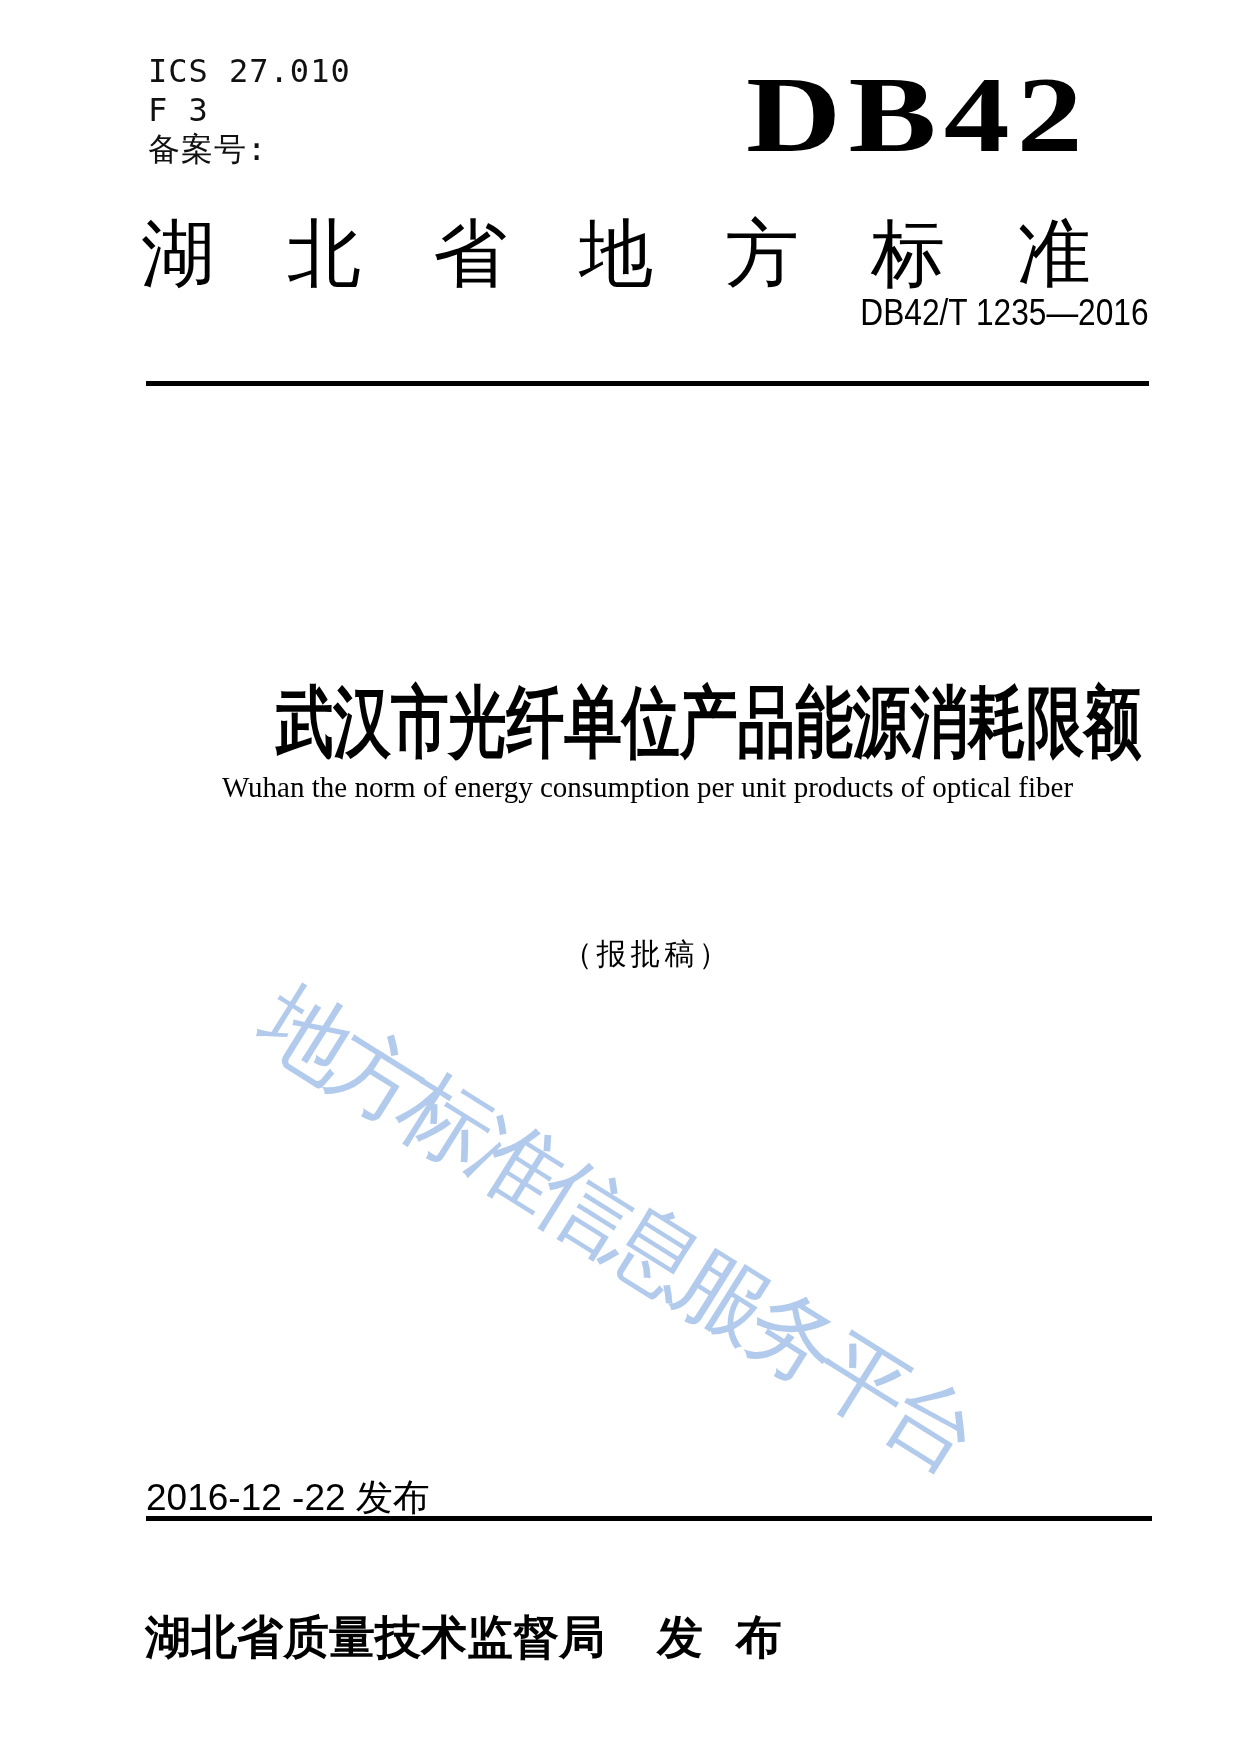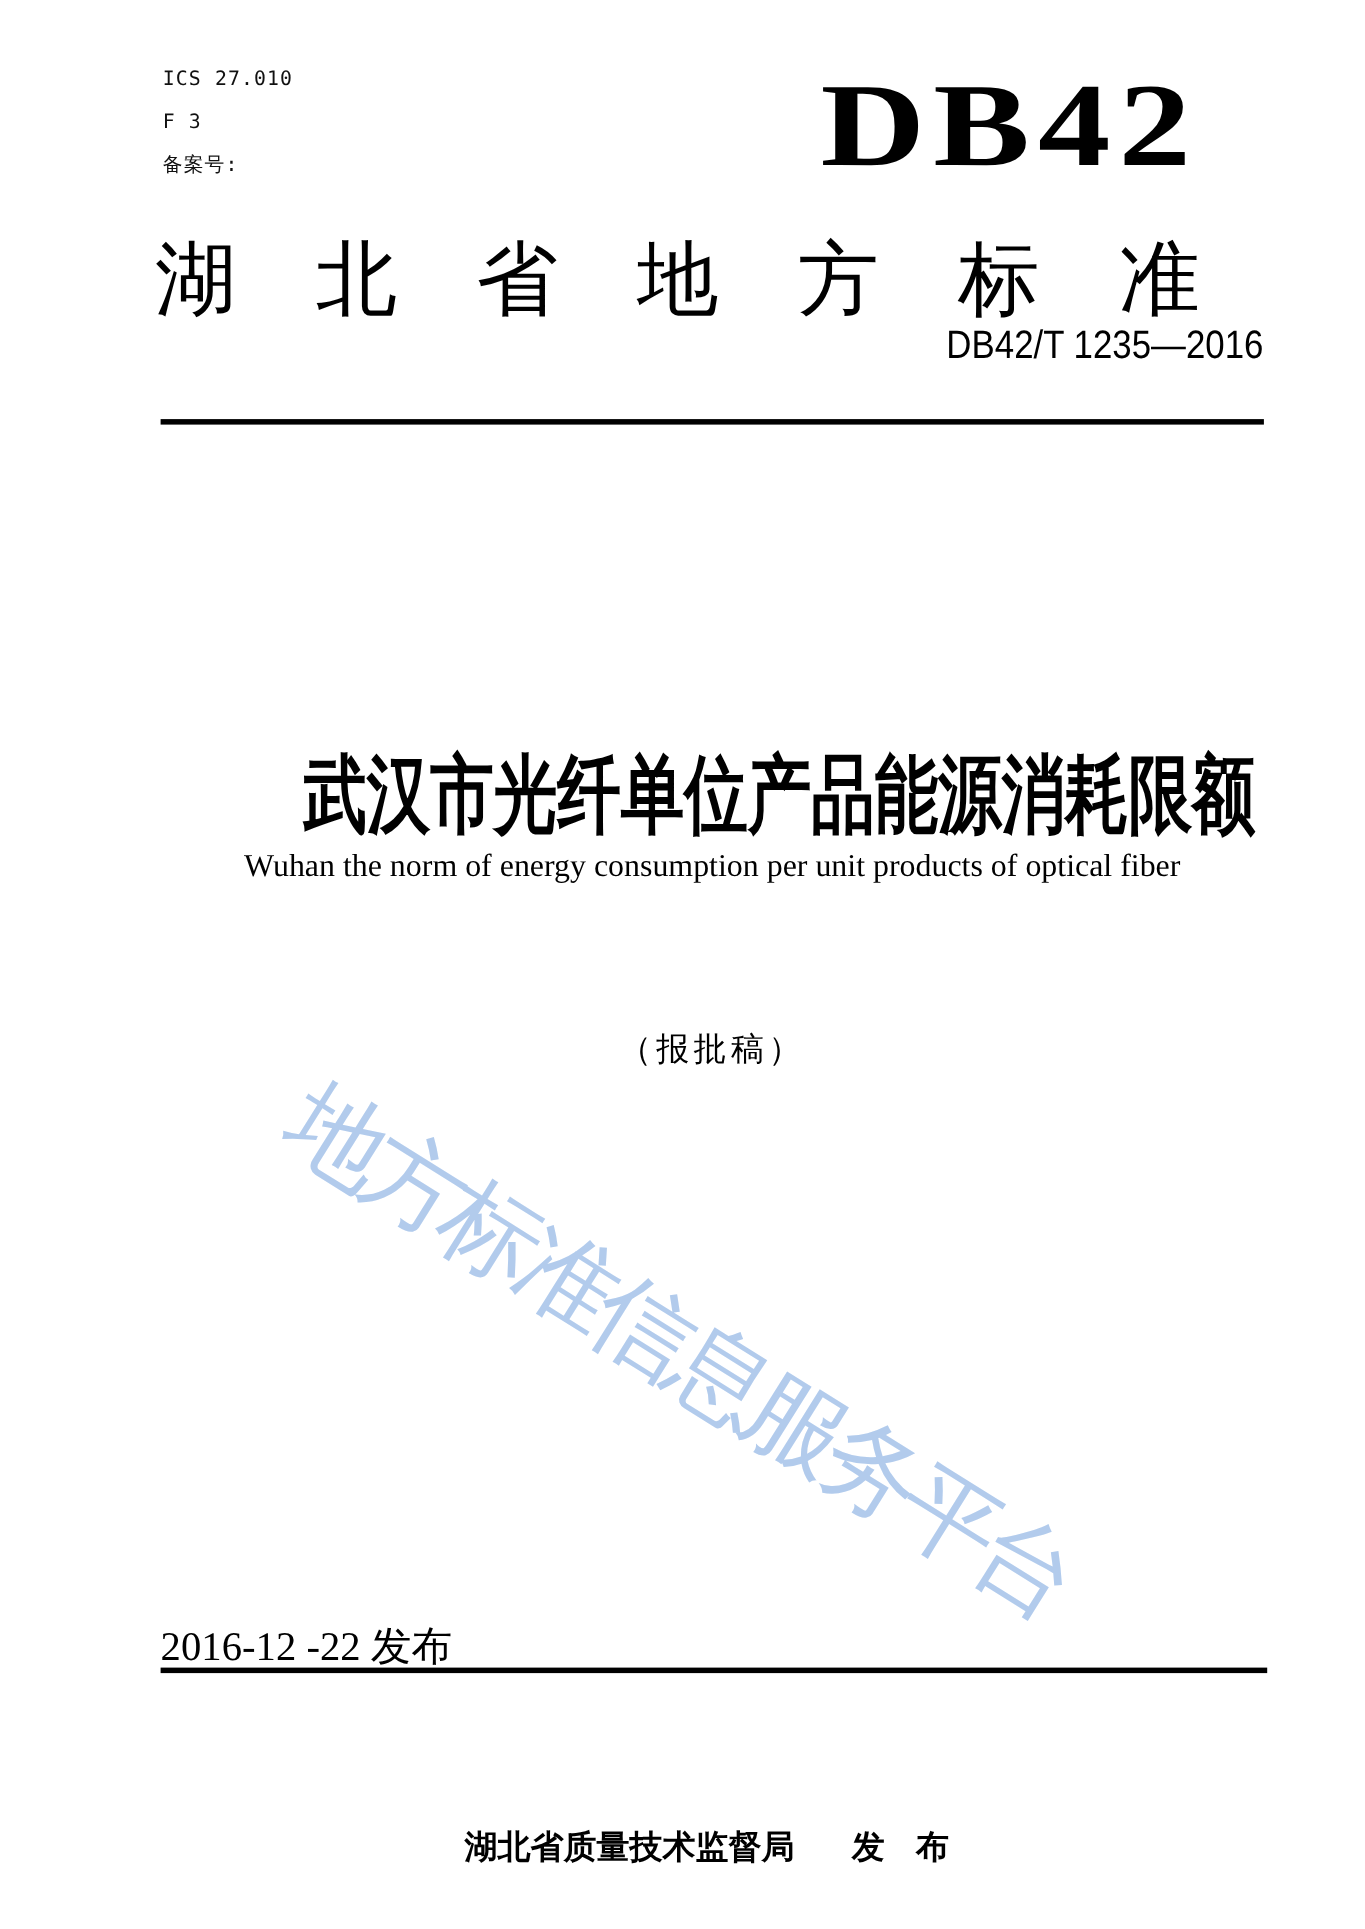--- a/index.html
+++ b/index.html
@@ -9,21 +9,21 @@
     margin:0 auto;
     background:#ffffff;
     overflow:hidden;
     font-family:"Liberation Sans",sans-serif;
     color:#000;
   }
   
   .meta-block{
     position:absolute;left:148px;top:52px;
     font-family:"DejaVu Sans Mono",monospace;
-    font-size:18px;line-height:39px;color:#111;
+    font-size:32px;line-height:39px;color:#111;
     letter-spacing:1px;
   }
   
   .logo{
     position:absolute;right:151px;top:58px;
     font-family:"Liberation Serif",serif;
     font-weight:900;font-size:108px;line-height:1.05;
     letter-spacing:6px;
     transform:scaleX(1.22);transform-origin:100% 50%;
     white-space:nowrap;
@@ -72,26 +72,25 @@
     white-space:nowrap;line-height:1;
     font-weight:400;
     pointer-events:none;
   }
   
   .dates{
     position:absolute;left:146px;right:92px;top:1479px;
     display:flex;justify-content:space-between;
     font-size:37px;font-weight:500;line-height:1;
     white-space:nowrap;
-    font-family:Liberation Serif, serif;
   }
   
   .publisher{
-    position:absolute;left:145px;width:1005px;top:1662px;
-    text-align:center;font-size:30px;font-weight:700;
+    position:absolute;left:145px;width:1005px;top:1610px;
+    text-align:left;font-size:46px;font-weight:700;
     white-space:nowrap;line-height:1.2;
   }
   .publisher .action{margin-left:52px;letter-spacing:10px;}
 </style>
 </head>
 <body>
 
 <div class="page">
 
   <div class="meta-block">

